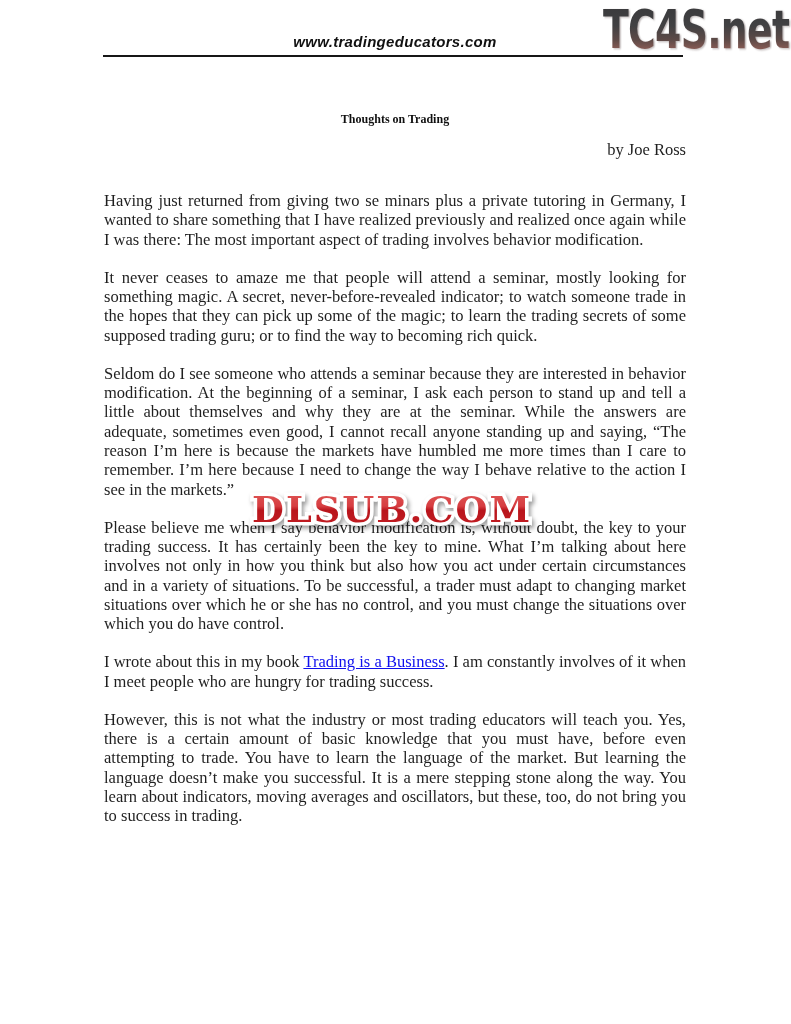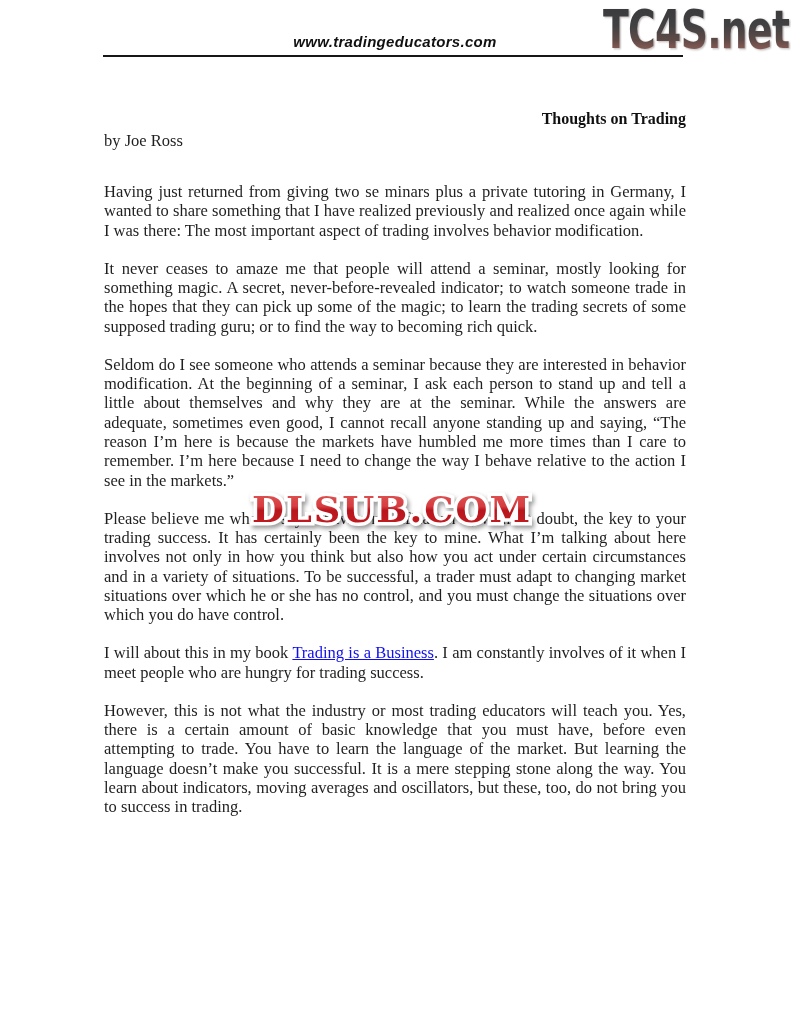--- a/index.html
+++ b/index.html
@@ -24,26 +24,26 @@
     letter-spacing:.3px;color:#111;
   }
   .header-rule{
     margin-top:4px;margin-left:-1px;
     width:580px;height:0;
     border-top:2px solid #161616;
   }
   
   .title{
     margin-top:51px;
-    text-align:right;
-    font-weight:bold;font-size:16px;line-height:22px;color:#101010;
+    text-align:center;
+    font-weight:bold;font-size:12px;line-height:22px;color:#101010;
   }
   .byline{
-    margin-top:1px;
-    text-align:left;
+    margin-top:10px;
+    text-align:right;
     font-size:16.5px;line-height:20px;
   }
   
   .para{
     margin:0 0 18.6px 0;
     font-size:16.5px;line-height:19.35px;
     text-align:justify;
   }
   .para.first{margin-top:31px;}
   .book-link{
@@ -128,21 +128,21 @@
     <div class="byline">by Joe Ross</div>
 
     <p class="para first">Having just returned from giving two se minars plus a private tutoring in Germany, I wanted to share something that I have realized previously and realized once again while I was there: The most important aspect of trading involves behavior modification.</p>
 
     <p class="para">It never ceases to amaze me that people will attend a seminar, mostly looking for something magic. A secret, never-before-revealed indicator; to watch someone trade in the hopes that they can pick up some of the magic; to learn the trading secrets of some supposed trading guru; or to find the way to becoming rich quick.</p>
 
     <p class="para">Seldom do I see someone who attends a seminar because they are interested in behavior modification. At the beginning of a seminar, I ask each person to stand up and tell a little about themselves and why they are at the seminar. While the answers are adequate, sometimes even good, I cannot recall anyone standing up and saying, “The reason I’m here is because the markets have humbled me more times than I care to remember. I’m here because I need to change the way I behave relative to the action I see in the markets.”</p>
 
     <p class="para">Please believe me when I say behavior modification is, without doubt, the key to your trading success. It has certainly been the key to mine. What I’m talking about here involves not only in how you think but also how you act under certain circumstances and in a variety of situations. To be successful, a trader must adapt to changing market situations over which he or she has no control, and you must change the situations over which you do have control.</p>
 
-    <p class="para"><span>I will about this in my book </span><a class="book-link">Trading is a Business</a><span>. I am constantly involves of it when I meet people who are hungry for trading success.</span></p>
+    <p class="para"><span>I wrote about this in my book </span><a class="book-link">Trading is a Business</a><span>. I am constantly involves of it when I meet people who are hungry for trading success.</span></p>
 
     <p class="para">However, this is not what the industry or most trading educators will teach you. Yes, there is a certain amount of basic knowledge that you must have, before even attempting to trade. You have to learn the language of the market. But learning the language doesn’t make you successful. It is a mere stepping stone along the way. You learn about indicators, moving averages and oscillators, but these, too, do not bring you to success in trading.</p>
 
   </div>
 
   <div class="wm wm-tc4s">
     <span class="layer grad">TC4S.net</span>
   </div>
 
   <div class="wm wm-dlsub">

